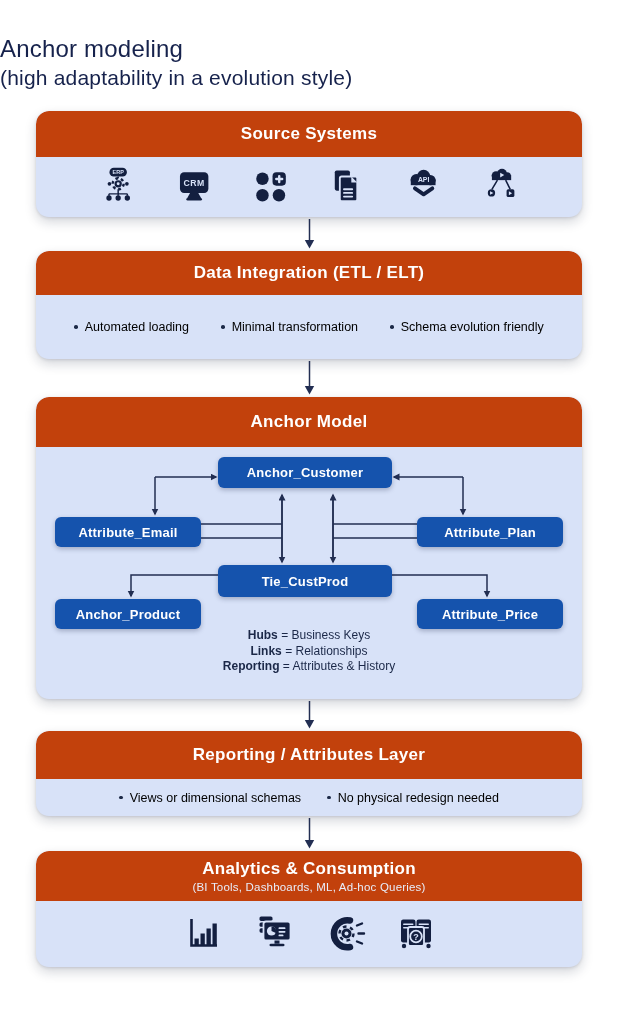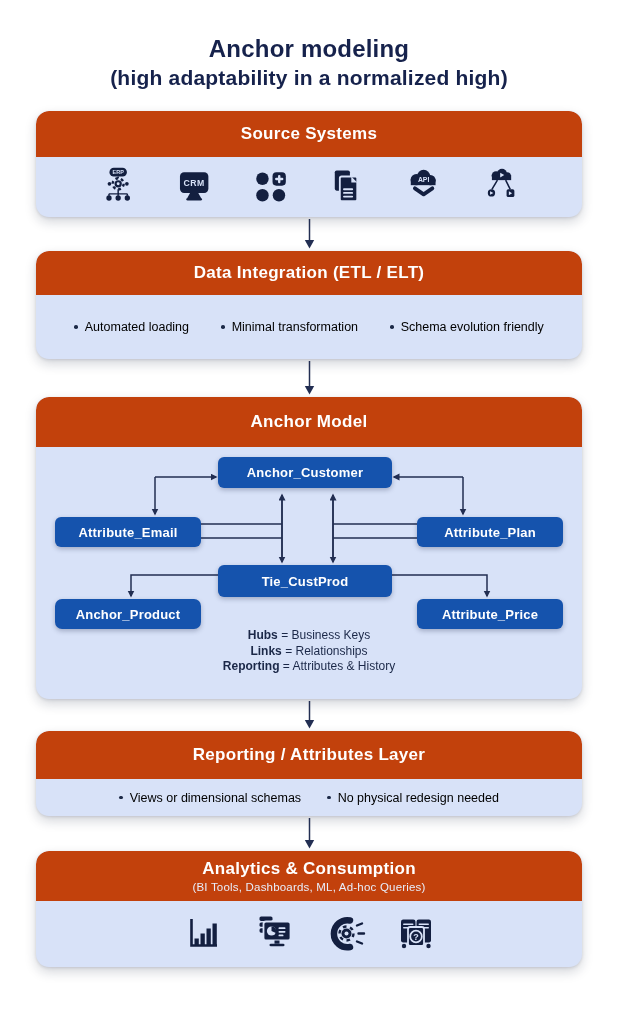--- a/index.html
+++ b/index.html
@@ -1,21 +1,21 @@
 <!DOCTYPE html>
 <html><head>
 <meta charset="utf-8">
 <style>
   html,body{margin:0;padding:0;background:#fff;}
   .canvas{
     width:618px;height:1024px;background:#ffffff;position:relative;
     font-family:"Liberation Sans",sans-serif;overflow:hidden;
   }
   
-  .page-title{padding-top:33px;text-align:center;color:#16224c;font-weight:700;}
+  .page-title{padding-top:33px;text-align:left;color:#16224c;font-weight:400;}
   .page-title .t1{font-size:24px;line-height:31px;letter-spacing:.2px;}
   .page-title .t2{font-size:21px;line-height:28px;letter-spacing:.2px;}
   
   .stack{display:flex;flex-direction:column;align-items:center;margin-top:19px;}
   .section{
     width:546px;border-radius:13px;background:#d8e2f8;overflow:hidden;
     box-shadow:0 5px 12px rgba(16,27,56,.18),0 1px 3px rgba(16,27,56,.12);
   }
   .sec-header{
     background:#c2410c;border-radius:13px 13px 0 0;color:#ffffff;text-align:center;
@@ -41,33 +41,33 @@
   .node{
     position:absolute;background:#1553ad;color:#ffffff;border-radius:6px;
     display:flex;align-items:center;justify-content:center;
     font-size:13px;font-weight:700;letter-spacing:.2px;
     box-shadow:0 2px 5px rgba(13,25,60,.28);
   }
   .n-customer{left:182px;top:10px;width:174px;height:31px;}
   .n-email{left:19px;top:70px;width:146px;height:30px;}
   .n-plan{left:381px;top:70px;width:146px;height:30px;}
   .n-tie{left:182px;top:118px;width:174px;height:32px;}
-  .n-product{left:19px;top:152px;width:146px;height:30px;border-radius:7px;}
+  .n-product{left:19px;top:152px;width:146px;height:30px;}
   .n-price{left:381px;top:152px;width:146px;height:30px;}
   .legend{position:absolute;left:0;right:0;top:181px;text-align:center;font-size:12px;color:#1b2848;line-height:15.5px;}
   .legend b{font-weight:700;}
 </style>
 </head>
 <body>
 
 <div class="canvas">
 
   <div class="page-title">
     <div class="t1">Anchor modeling</div>
-    <div class="t2">(high adaptability in a normalized high)</div>
+    <div class="t2">(high adaptability in a evolution style)</div>
   </div>
 
   <div class="stack">
 
     <div class="section">
       <div class="sec-header h46">
         <div class="sec-h1">Source Systems</div>
       </div>
       <div class="icon-row">
 

